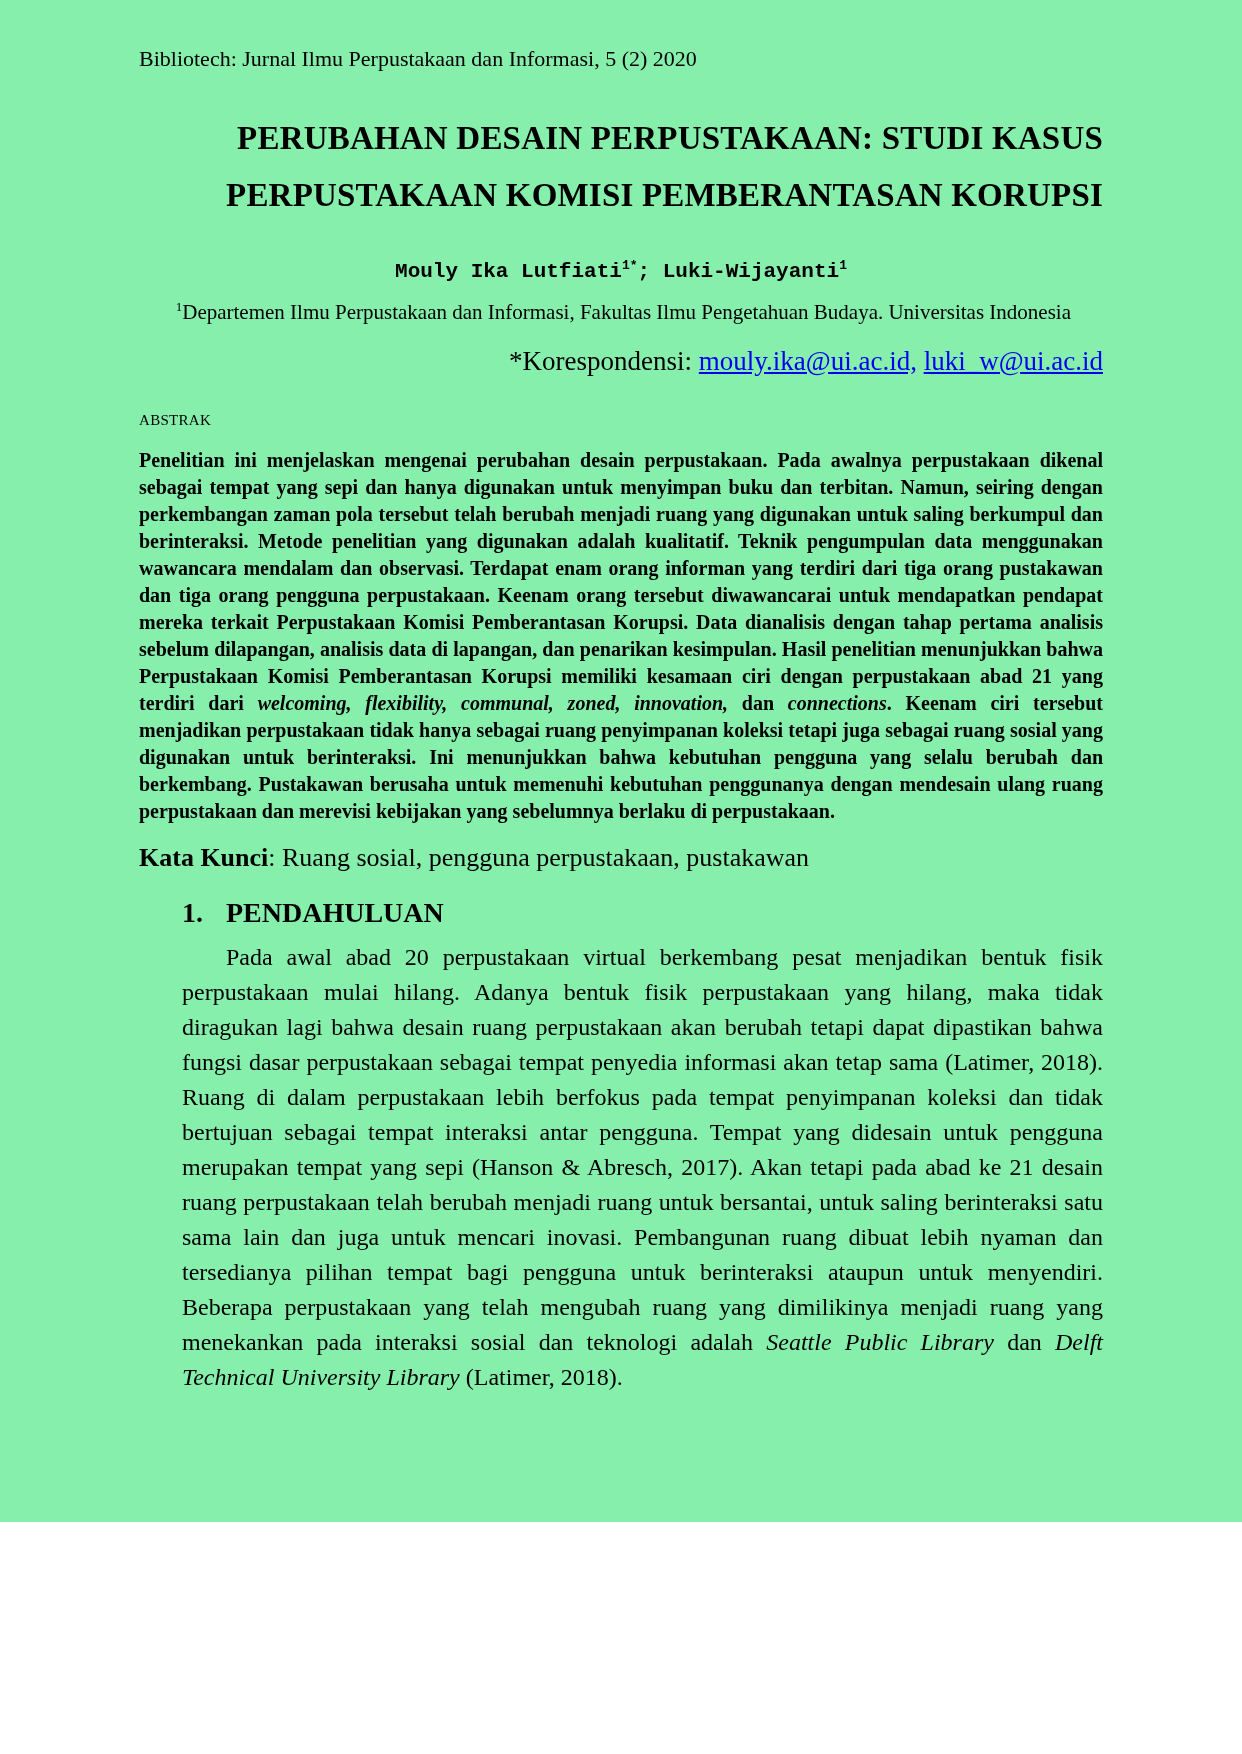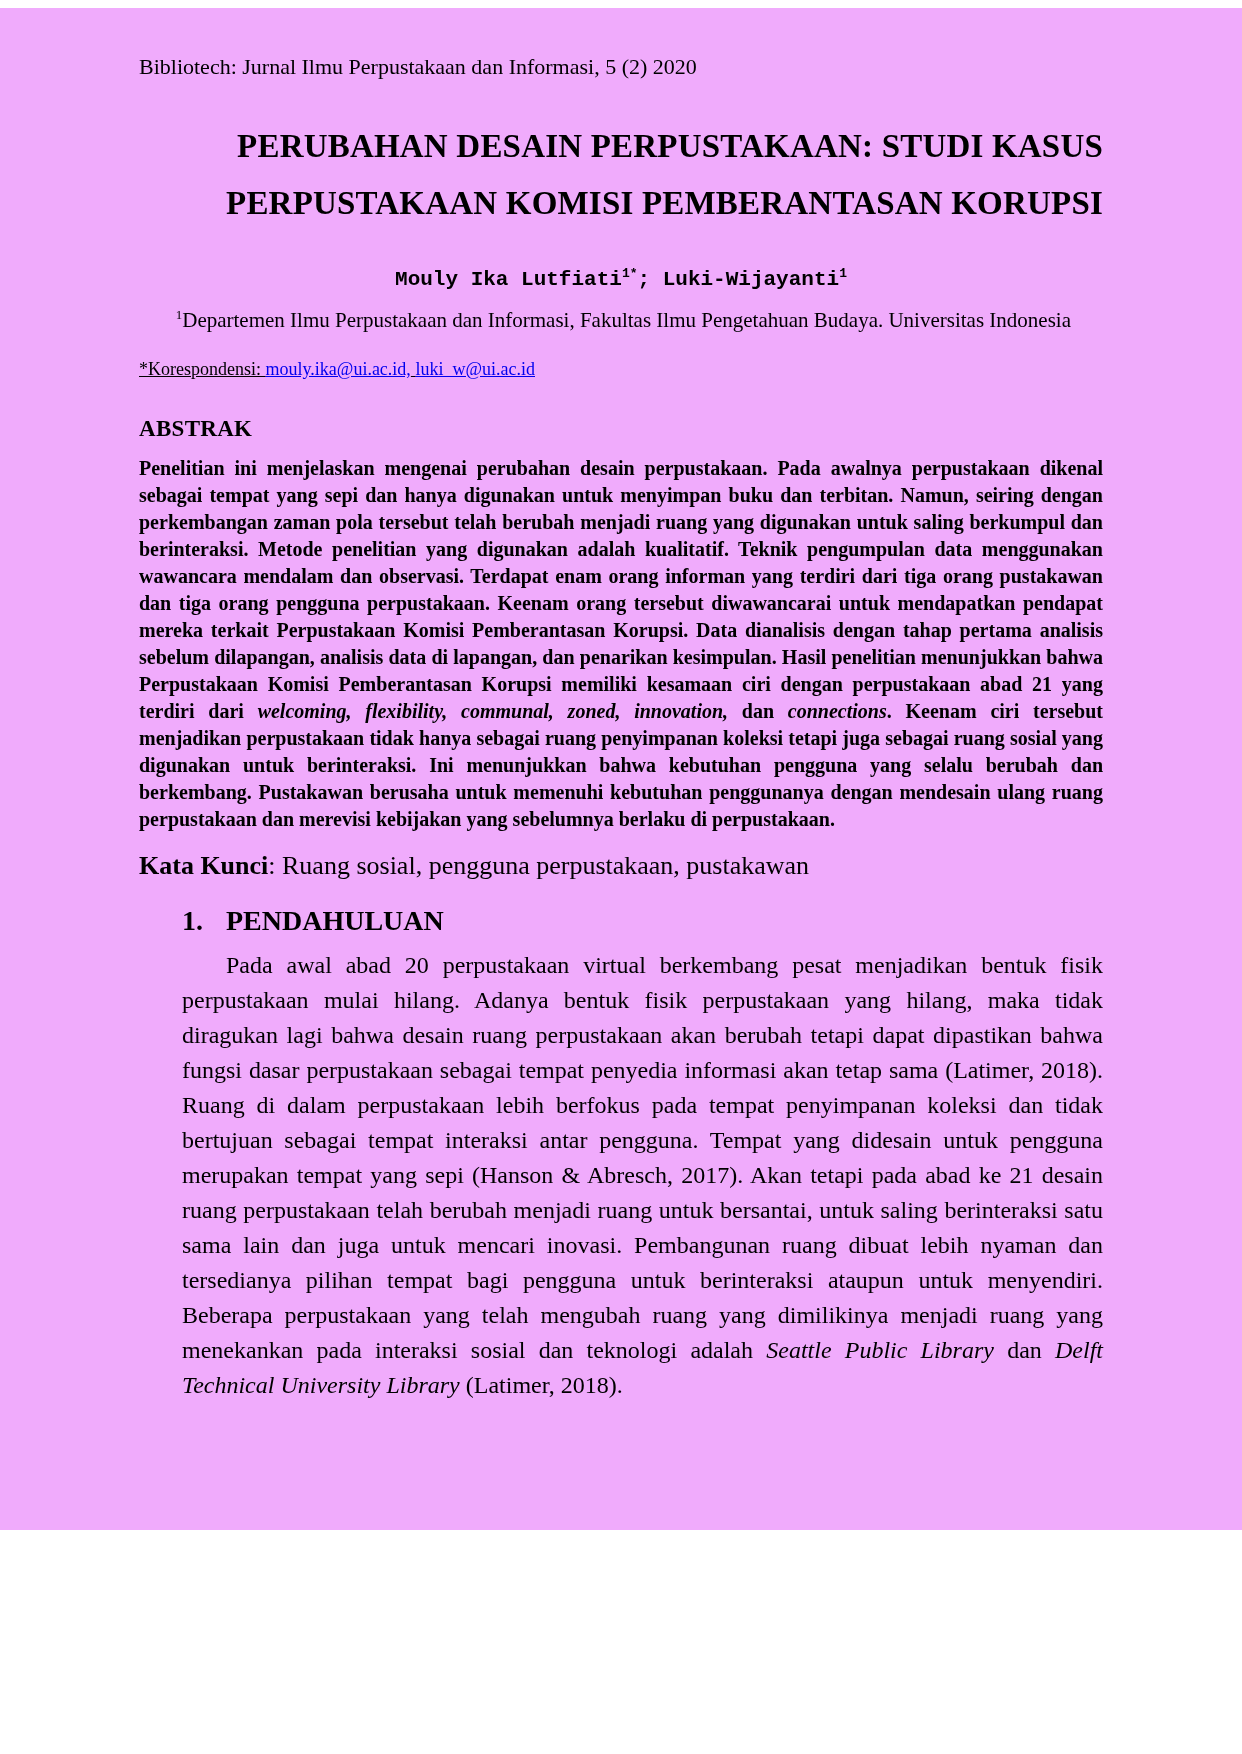--- a/index.html
+++ b/index.html
@@ -1,21 +1,21 @@
 <!DOCTYPE html>
 <html><head>
 <meta charset="utf-8">
 <style>
   * { margin:0; padding:0; box-sizing:border-box; }
   html,body { background:#ffffff; }
   .page {
     position:relative;
     width:1242px; height:1522px;
-    margin:8px auto;
-    background:#f0abfc;
+    margin:0 auto;
+    background:#86efac;
     color:#000000;
     font-family:"Liberation Serif","DejaVu Serif",serif;
     overflow:hidden;
   }
   .content { position:absolute; left:139px; top:0; width:964px; }
 
   .journal-header {
     margin-top:46px;
     font-size:22px; line-height:26px;
     text-align:left;
@@ -40,29 +40,28 @@
 
   .affiliation {
     margin:12px auto 0;
     width:900px;
     font-size:21px; line-height:30px;
     text-align:right;
   }
 
   .correspondence {
     margin-top:21px;
-    font-size:18px; line-height:26px;
-    text-align:left;
-    text-decoration:underline;
+    font-size:27px; line-height:26px;
+    text-align:right;
   }
   .email-link { color:#0000EE; text-decoration:underline; }
 
   .abstract-heading {
     margin-top:33px;
-    font-size:23px; font-weight:bold;
+    font-size:15px; font-weight:normal;
     line-height:27px;
     letter-spacing:0.3px;
   }
 
   .abstract-body {
     margin-top:13px;
     font-size:20px; line-height:27px;
     text-align:justify;
     font-weight:bold;
   }

